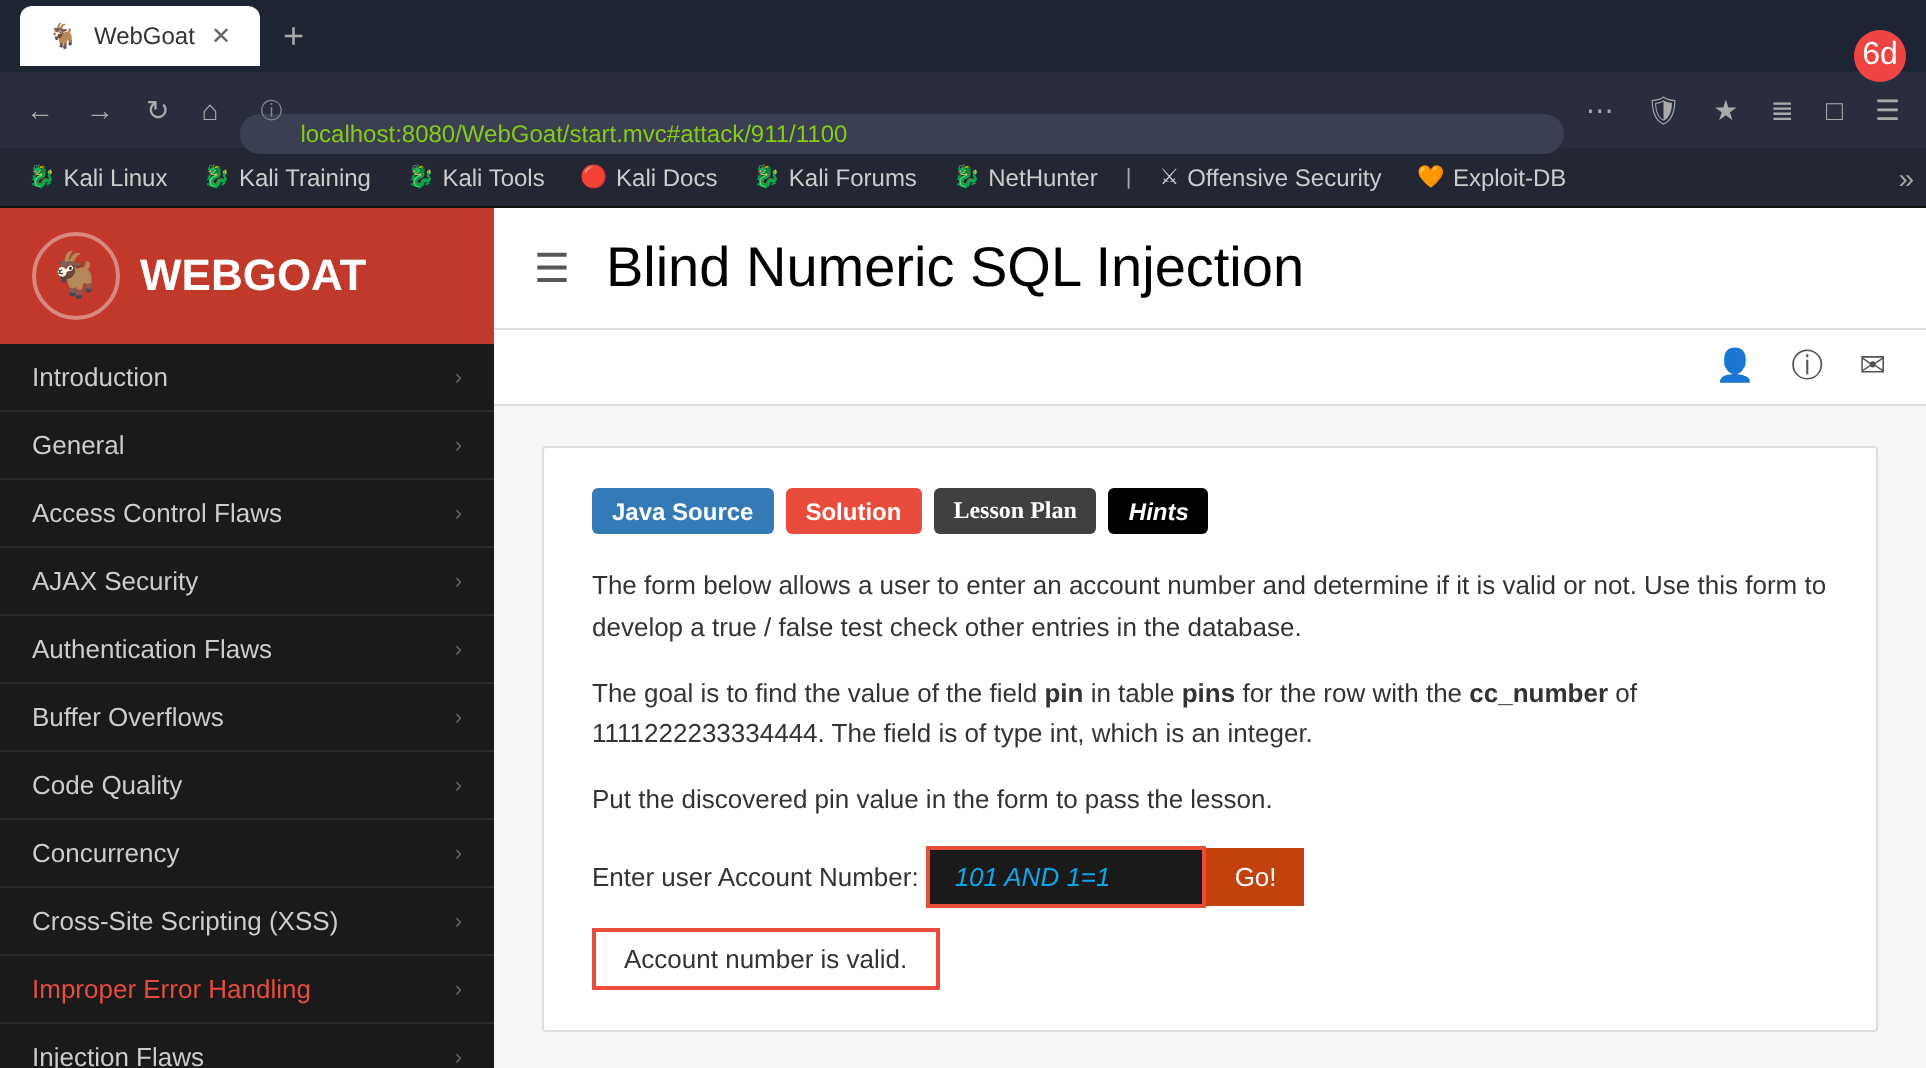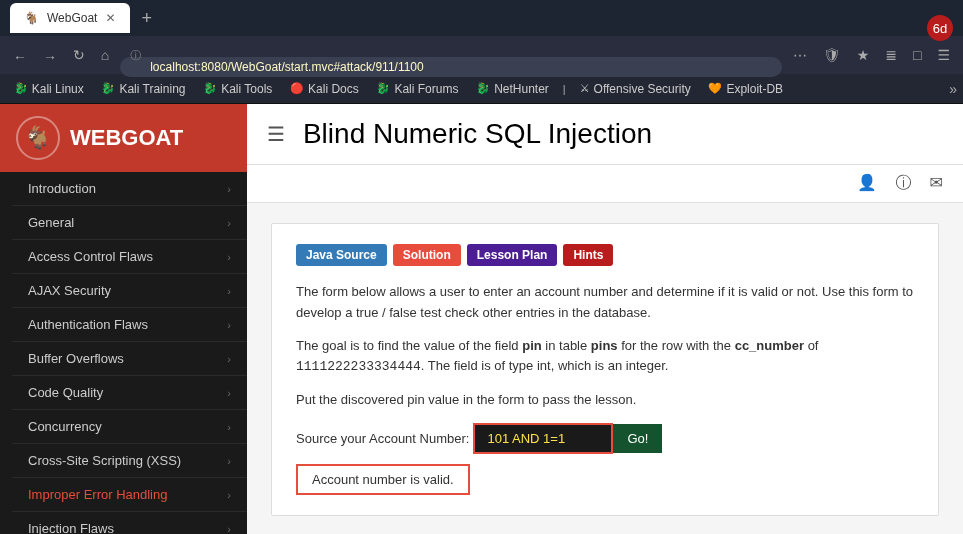--- a/index.html
+++ b/index.html
@@ -21,22 +21,22 @@
       font-size: 12px;
       color: #333;
       display: flex;
       align-items: center;
       gap: 8px;
       height: 30px;
     }
     .tab-close { color: #666; cursor: pointer; font-size: 12px; }
     .new-tab-btn { color: #aaa; font-size: 18px; cursor: pointer; margin-left: 4px; }
     .avatar-circle {
-      width: 26px; height: 26px; border-radius: 50%; background: #b91c1c;
-      color: #fff; font-size: 13px; display: flex; align-items: center; justify-content: center;
+      width: 26px; height: 26px; border-radius: 50%; background: #ef4444;
+      color: #fff; font-size: 16px; display: flex; align-items: center; justify-content: center;
       margin-left: auto;
       margin-top: 20px;
     }
 
     
     .browser-nav {
       background: #292d3e;
       height: 38px;
       display: flex;
       align-items: center;
@@ -44,21 +44,21 @@
       gap: 6px;
     }
     .nav-btn {
       color: #aaa; background: none; border: none; cursor: pointer; font-size: 14px; padding: 4px 5px;
     }
     .address-bar {
       flex: 1;
       background: #3a3f52;
       border: none;
       border-radius: 20px;
-      color: #fef9c3;
+      color: #84cc16;
       font-size: 12px;
       padding: 5px 12px 5px 30px;
       height: 20px;
       outline: none;
       margin-top: 23px;
     }
     .address-bar-wrapper {
       flex: 1;
       position: relative;
       display: flex;
@@ -131,21 +131,20 @@
     }
     .sidebar-item {
       display: flex;
       align-items: center;
       justify-content: space-between;
       padding: 9px 16px;
       color: #ccc;
       font-size: 13px;
       cursor: pointer;
       border-bottom: 1px solid #2a2a2a;
-      margin-left: 12px;
     }
     .sidebar-item.active { color: #e74c3c; font-weight: normal; }
     .sidebar-chevron { color: #666; font-size: 11px; }
 
     
     .main-content {
       flex: 1;
       background: #f5f5f5;
       overflow-y: auto;
     }
@@ -160,39 +159,40 @@
       padding: 4px 10px;
       border-radius: 3px;
       font-size: 12px;
       cursor: pointer;
       border: none;
       color: #fff;
       font-weight: bold;
     }
     .btn-java { background: #337ab7; }
     .btn-solution { background: #e74c3c; }
-    .btn-lesson { background: #4c1d95; }
-    .btn-hints { background: #b91c1c; }
+    .btn-lesson { background: #404040; font-family: Liberation Serif, serif; }
+    .btn-hints { background: #000000; font-style: italic; }
     .btn-restart { background: #555; }
 
     .content-text { color: #333; line-height: 1.6; margin-bottom: 12px; font-size: 13px; }
     .content-text strong { font-weight: bold; }
-    .mono { font-family: Liberation Mono, monospace; }
+    .mono { font-family: Liberation Sans, sans-serif; }
     .form-label { font-size: 13px; color: #333; margin-right: 4px; }
     .form-input {
       background: #1a1a1a;
-      color: #fde047;
+      color: #0ea5e9;
       border: 2px solid #e74c3c;
       padding: 6px 12px;
       font-size: 13px;
       width: 140px;
       outline: none;
+      font-style: italic;
     }
     .form-go {
-      background: #14532d;
+      background: #c2410c;
       color: #fff;
       border: none;
       padding: 7px 14px;
       font-size: 13px;
       cursor: pointer;
     }
 
     .result-box {
       border: 2px solid #e74c3c;
       display: inline-block;
@@ -348,21 +348,21 @@
           <button class="btn-tag btn-solution">Solution</button>
           <button class="btn-tag btn-lesson">Lesson Plan</button>
           <button class="btn-tag btn-hints">Hints</button>
         </div>
         <p class="content-text">The form below allows a user to enter an account number and determine if it is valid or not. Use this form to develop a true / false test check other entries in the database.</p>
         <p class="content-text">
           The goal is to find the value of the field <strong>pin</strong> in table <strong>pins</strong> for the row with the <strong>cc_number</strong> of <span class="mono">1111222233334444</span>. The field is of type int, which is an integer.
         </p>
         <p class="content-text">Put the discovered pin value in the form to pass the lesson.</p>
         <div style="display:flex; align-items:center; gap:0; flex-wrap:wrap;">
-          <span class="form-label">Source your Account Number:</span>
+          <span class="form-label">Enter user Account Number:</span>
           <input class="form-input" type="text" value="101 AND 1=1" style="">
           <button class="form-go">Go!</button>
         </div>
         <div class="result-box">
           <span>Account number is valid.</span>
         </div>
       </div>
     </div>
   </div>
 </div>

